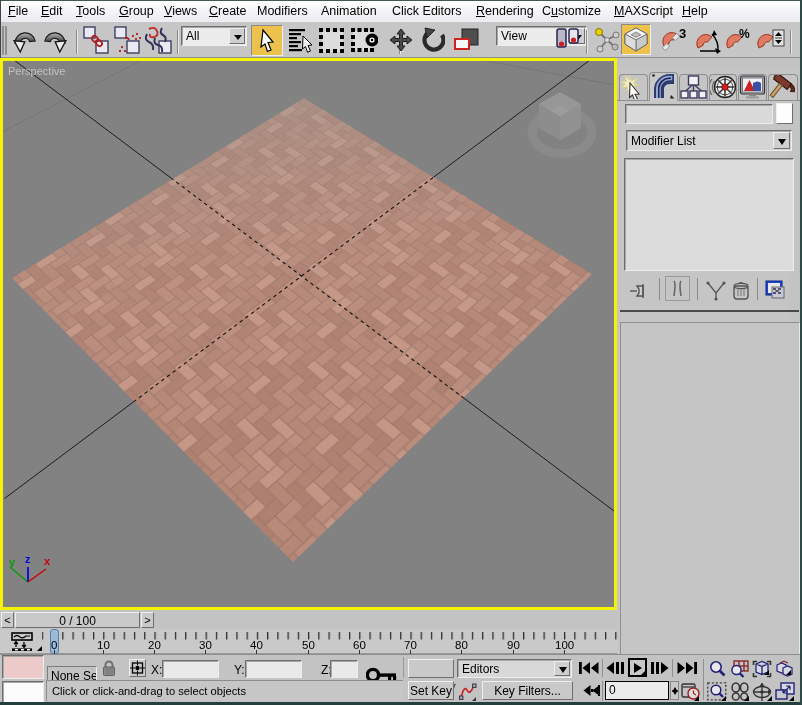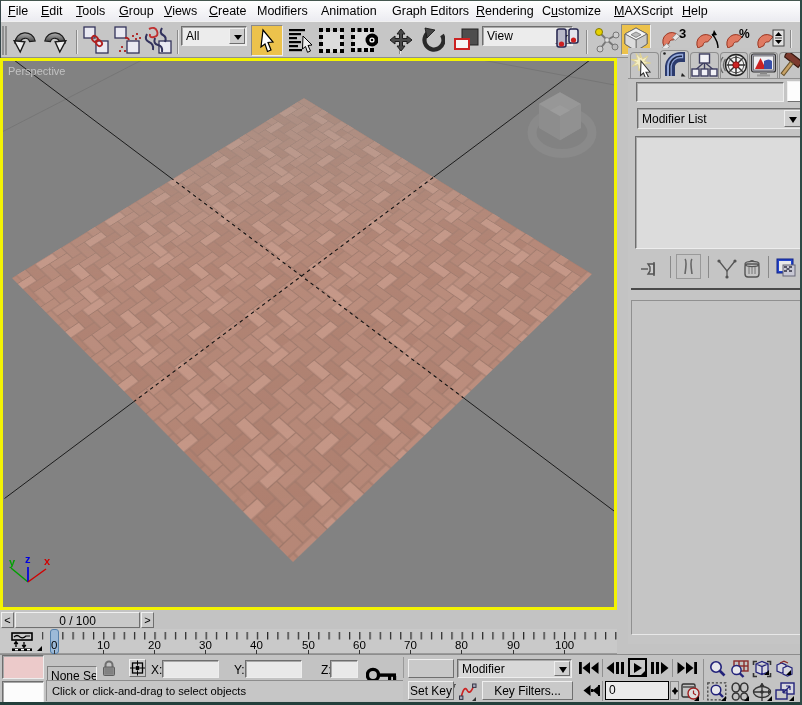--- a/index.html
+++ b/index.html
@@ -5,42 +5,42 @@
 body{font-family:"Liberation Sans",sans-serif;background:#c3c3c3;position:relative;}
 .abs{position:absolute;}
 #menubar{left:0;top:0;width:802px;height:33px;background:linear-gradient(#ffffff,#e9e9ef 70%,#dfdfe6);border-top:1px solid #45574f;font-size:12.5px;color:#000;}
 #menubar span{position:absolute;top:3px;}
 #menubar u{text-decoration:underline;}
 #toolbar{left:0;top:21px;width:802px;height:37px;background:#c6c6c6;border-top:1px solid #f0f0f0;border-bottom:1px solid #8f8f8f;}
 .tsep{position:absolute;width:2px;height:24px;top:8px;background:#8a8a8a;border-right:1px solid #e8e8e8;}
 #viewport{left:0;top:58px;width:617px;height:552px;background:#828282;border:3px solid #f3f303;}
 #vpinner{position:absolute;left:0;top:0;width:611px;height:546px;overflow:hidden;}
 #perspLabel{position:absolute;left:5px;top:4px;color:#c2c2c2;font-size:11px;}
-#rpanel{left:617px;top:48px;width:172px;height:596px;background:#c5c5c5;margin-left:11px;}
+#rpanel{left:617px;top:70px;width:172px;height:596px;background:#c5c5c5;}
 #timerow{left:0;top:610px;width:617px;height:19px;background:#c3c3c3;}
 #rulerrow{left:0;top:629px;width:617px;height:25px;background:#c9c9c9;border-bottom:1px solid #9a9a9a;}
 #bottom{left:0;top:654px;width:802px;height:51px;background:#c3c3c3;border-top:1px solid #8d8d8d;}
 #botdark{left:0;top:702px;width:802px;height:3px;background:#24403c;}
 .sunken{border-top:1px solid #7d7d7d;border-left:1px solid #7d7d7d;border-bottom:1px solid #f2f2f2;border-right:1px solid #f2f2f2;}
 .sunken2{border:1px solid;border-color:#6e6e6e #ededed #ededed #6e6e6e;box-shadow:inset 1px 1px 0 #a8a8a8;}
 .raised{border:1px solid;border-color:#efefef #6f6f6f #6f6f6f #efefef;}
 .btxt{font-size:12px;color:#000;white-space:nowrap;}
 .fly{position:absolute;width:0;height:0;border-left:5px solid transparent;border-bottom:5px solid #000;}
 </style></head>
 <body>
 <div class="abs" id="menubar">
 <span style="left:8px"><u>F</u>ile</span>
 <span style="left:41px"><u>E</u>dit</span>
 <span style="left:76px"><u>T</u>ools</span>
 <span style="left:119px"><u>G</u>roup</span>
 <span style="left:164px"><u>V</u>iews</span>
 <span style="left:209px"><u>C</u>reate</span>
 <span style="left:257px">Modifiers</span>
 <span style="left:321px">Animation</span>
-<span style="left:392px">Graph Editors</span>
+<span style="left:392px">Click Editors</span>
 <span style="left:476px"><u>R</u>endering</span>
 <span style="left:542px">C<u>u</u>stomize</span>
 <span style="left:614px"><u>M</u>AXScript</span>
 <span style="left:682px"><u>H</u>elp</span>
 </div>
 <div class="abs" id="toolbar">
 <div class="abs" style="left:2px;top:4px;width:5px;height:29px;border-left:2px solid #909090;border-right:2px solid #909090;"></div>
 <svg class="abs" style="left:10px;top:5px" width="62" height="28" viewBox="0 0 62 28">
 <defs>
         <linearGradient id="ug" x1="0" y1="0" x2="0" y2="1">
@@ -151,21 +151,21 @@
 <path d="M12 1 L16 6 L13.5 6 L13.5 10.5 L18 10.5 L18 8 L23 12 L18 16 L18 13.5 L13.5 13.5 L13.5 18 L16 18 L12 23 L8 18 L10.5 18 L10.5 13.5 L6 13.5 L6 16 L1 12 L6 8 L6 10.5 L10.5 10.5 L10.5 6 L8 6 Z" fill="#4a4a4a" stroke="#1d1d1d" stroke-width="1"></path>
 </svg>
 <svg class="abs" style="left:421px;top:5px" width="24" height="26" viewBox="0 0 24 26">
 <path d="M21 8 A 9.5 9.5 0 1 1 8 5" fill="none" stroke="#2a2a2a" stroke-width="4.2"></path>
 <path d="M4 1 L14 3 L6 11 Z" fill="#444" stroke="#111" stroke-width="0.8"></path>
 </svg>
 <svg class="abs" style="left:454px;top:6px" width="26" height="26" viewBox="0 0 26 26">
 <rect x="8" y="1" width="16" height="16" fill="#4e4e4e" stroke="#222"></rect>
 <rect x="1" y="11" width="14" height="10" fill="#f6f6f6" stroke="#cc2222" stroke-width="2"></rect>
 </svg>
-<div class="abs sunken2 btxt" style="left:482px;top:4px;width:91px;height:20px;background:#ececec;">
+<div class="abs sunken2 btxt" style="left:496px;top:4px;width:91px;height:20px;background:#ececec;">
 <span style="position:absolute;left:4px;top:2px;">View</span>
 <div class="abs raised" style="right:1px;top:1px;width:16px;height:16px;background:#cfcfcf;">
         <div class="abs" style="left:4px;top:6px;width:0;height:0;border:4px solid transparent;border-top:5px solid #000;"></div>
       </div>
 </div>
 <svg class="abs" style="left:556px;top:6px" width="24" height="24" viewBox="0 0 24 24">
 <rect x="1" y="1" width="9" height="18" rx="2" fill="#b8b8c8" stroke="#26264f" stroke-width="1.5"></rect>
 <rect x="13" y="1" width="9" height="14" rx="2" fill="#e5e5ee" stroke="#26264f" stroke-width="1.5"></rect>
 <circle cx="5.5" cy="16" r="2.6" fill="#cc2020"></circle>
       <circle cx="17.5" cy="12" r="2.6" fill="#cc2020"></circle>
@@ -542,21 +542,21 @@
 <svg class="abs" style="left:366px;top:8px" width="32" height="24" viewBox="0 0 32 24">
 <circle cx="7" cy="12" r="5.6" fill="none" stroke="#000" stroke-width="3.4"></circle>
 <rect x="12" y="10.4" width="18" height="3.4" fill="#000"></rect>
 <rect x="22" y="13" width="3.2" height="5" fill="#000"></rect>
       <rect x="27" y="13" width="3.2" height="5" fill="#000"></rect>
 </svg>
 <div class="abs" style="left:403px;top:2px;width:1px;height:21px;background:#999;"></div>
 <div class="abs raised btxt" style="left:408px;top:4px;width:46px;height:19px;background:#c9c9c9;text-align:center;"><span style="position:relative;top:19px;font-family:Liberation Serif, serif;">Auto Key</span></div>
 <div class="abs raised btxt" style="left:408px;top:26px;width:46px;height:19px;background:#c9c9c9;text-align:center;"><span style="position:relative;top:1.5px;">Set Key</span></div>
 <div class="abs sunken2 btxt" style="left:457px;top:4px;width:115px;height:19px;background:#d8d8d8;">
-<span style="position:absolute;left:4px;top:2px;">Modifier</span>
+<span style="position:absolute;left:4px;top:2px;">Editors</span>
 <div class="abs raised" style="right:1px;top:1px;width:16px;height:15px;background:#cfcfcf;">
         <div class="abs" style="left:3.5px;top:5px;width:0;height:0;border:4.5px solid transparent;border-top:6px solid #000;"></div>
       </div>
 </div>
 <svg class="abs" style="left:459px;top:27px" width="18" height="20" viewBox="0 0 18 20">
 <path d="M2 16 Q5 3 8 8 Q11 14 15 3" fill="none" stroke="#cc2222" stroke-width="1.6"></path>
 <rect x="0.5" y="14" width="3.4" height="3.4" fill="#aab" stroke="#334"></rect>
       <rect x="13.6" y="2" width="3.4" height="3.4" fill="#aab" stroke="#334"></rect>
 <path d="M13 19 l4 0 l0 -4 z" fill="#333"></path>
 </svg>

